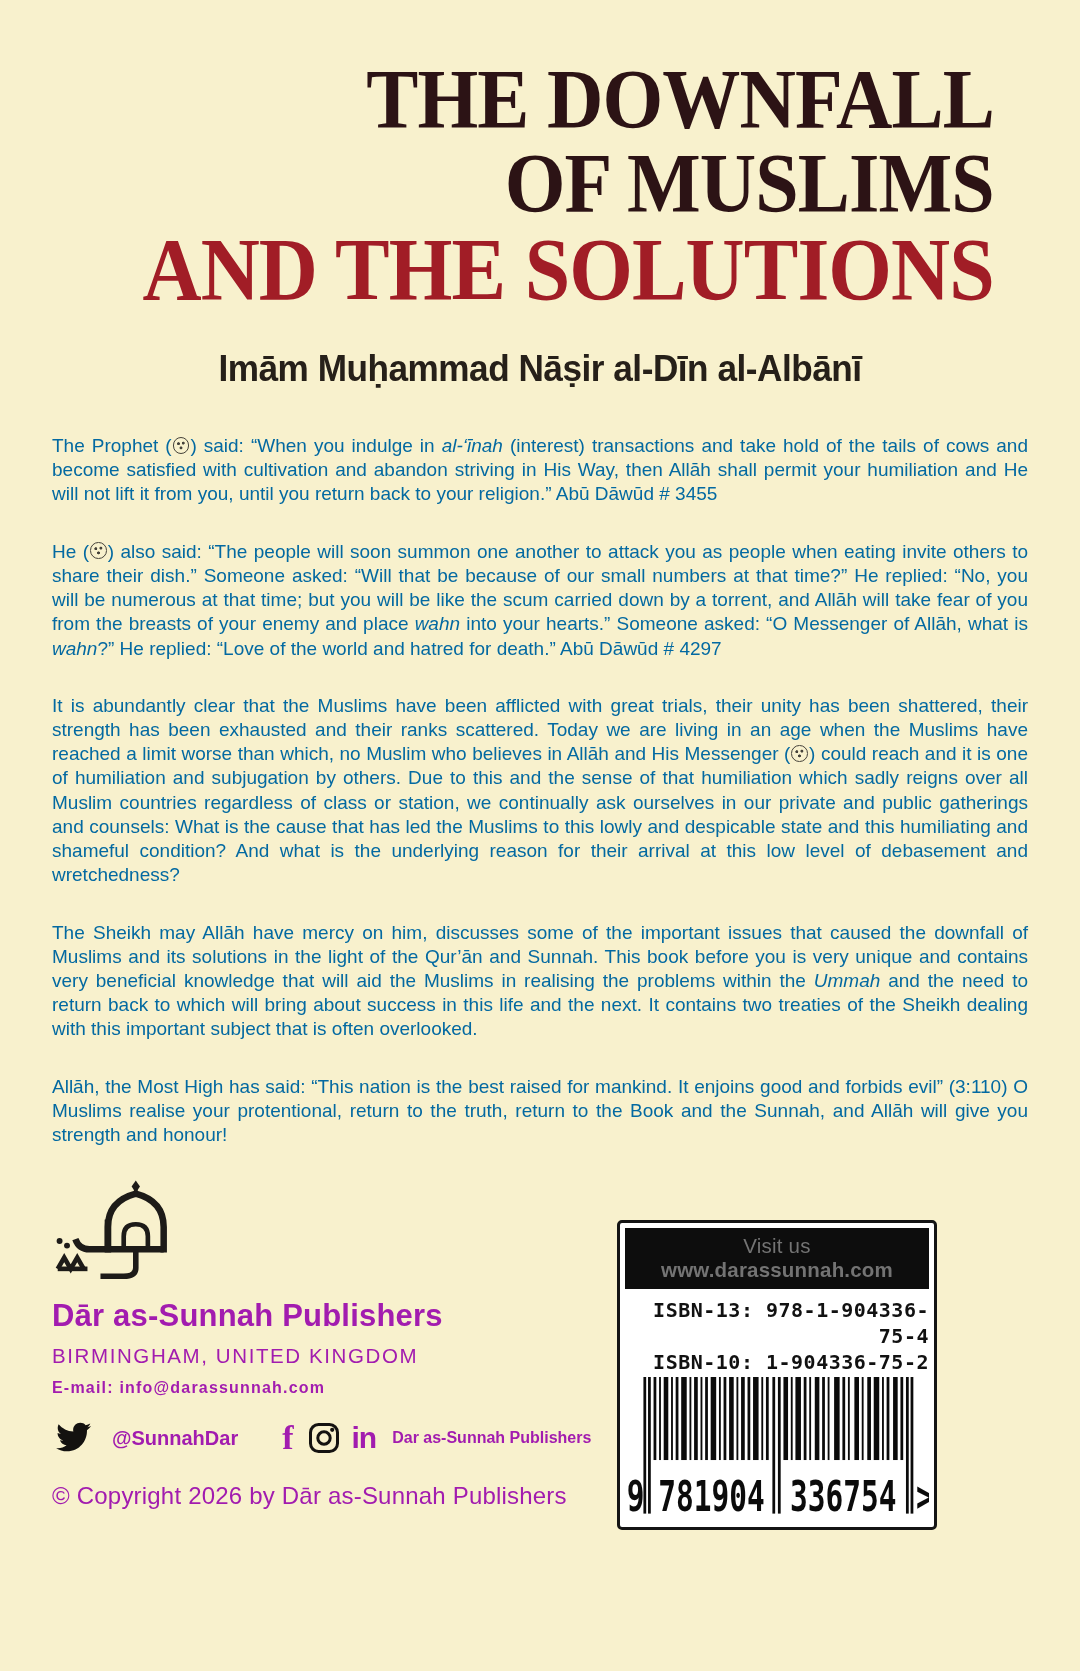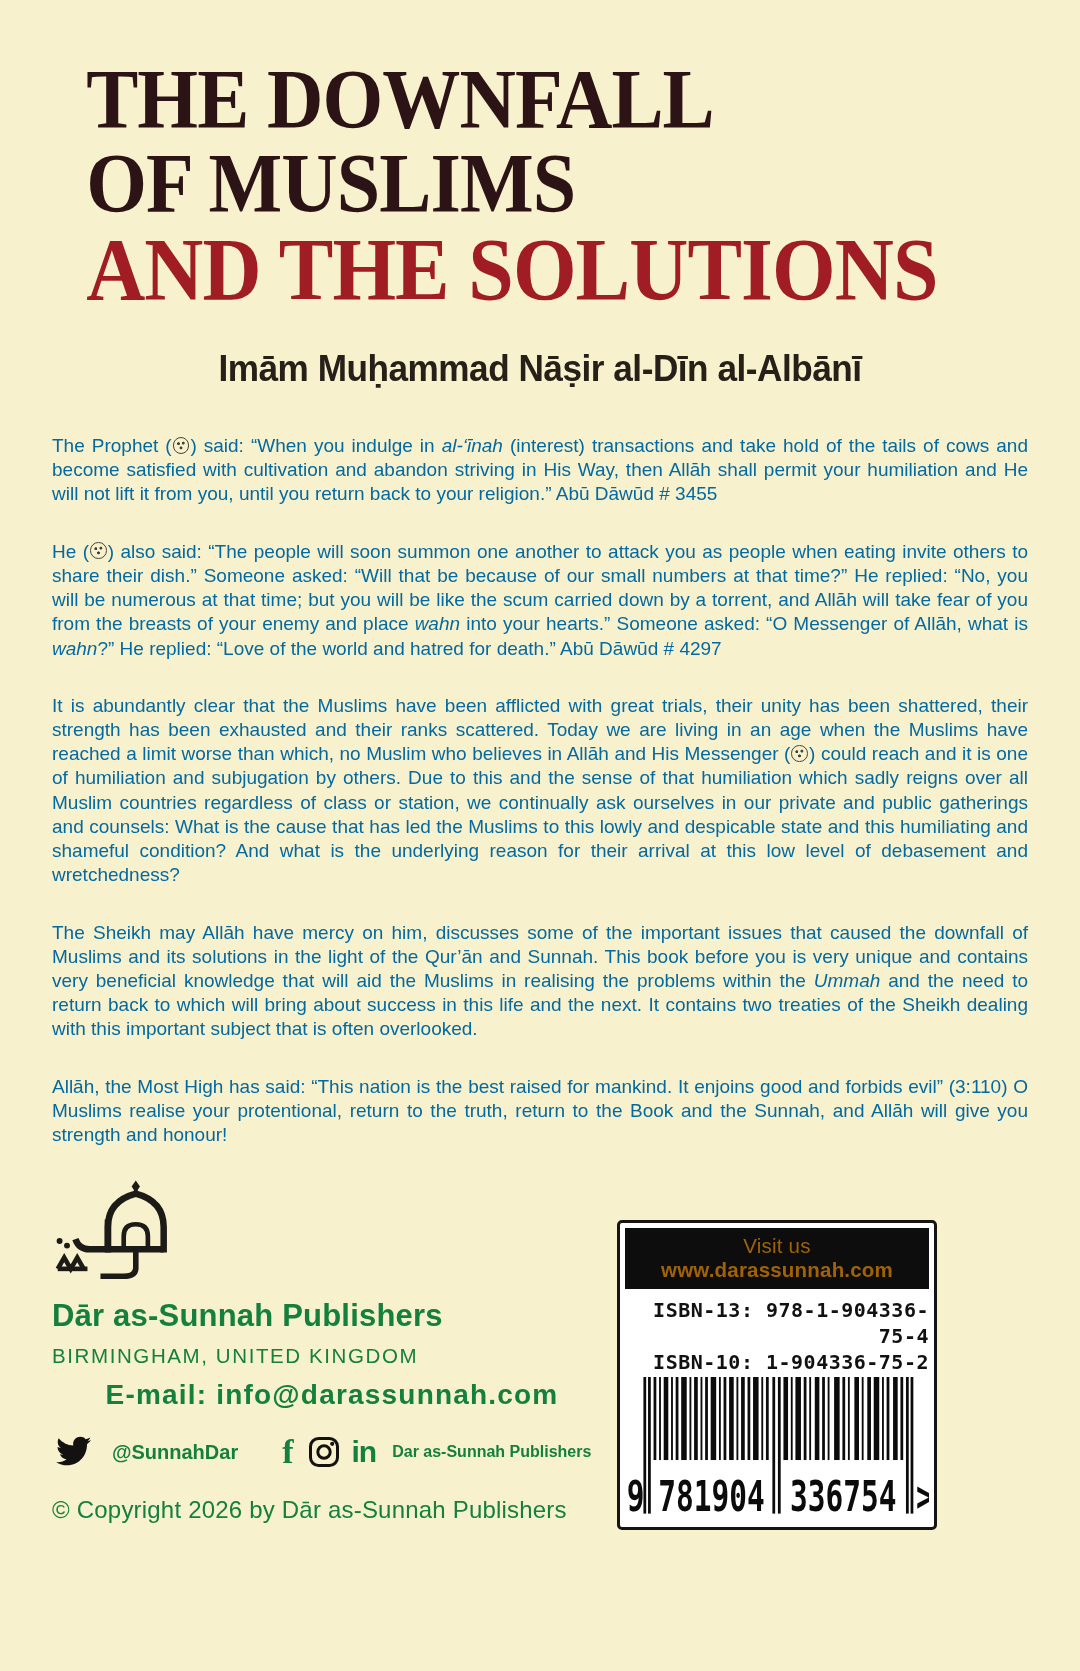--- a/index.html
+++ b/index.html
@@ -7,21 +7,21 @@
   body {
     height:1671px;
     background:#f8f1cd;
     font-family:"Liberation Sans", sans-serif;
     color:#34322c;
     overflow:hidden;
   }
   .cover { padding:52px 52px 0 52px; position:relative; height:100%; }
 
   
-  .title-block { text-align:left; margin-top:6px; }
+  .title-block { text-align:right; margin-top:6px; }
   .title-line {
     font-family:"Liberation Serif", serif;
     font-weight:700;
     font-size:84px;
     line-height:1.0;
     color:#2c1315;
     transform:scaleX(.93);
     letter-spacing:-1px;
   }
   .title-line.red { color:#a11d26; font-size:88px; }
@@ -53,25 +53,25 @@
     vertical-align:-0.08em;
     margin:0 1px;
     background:
       radial-gradient(circle at 32% 38%, #45423a 1.1px, transparent 1.8px),
       radial-gradient(circle at 66% 34%, #45423a 1.1px, transparent 1.8px),
       radial-gradient(circle at 50% 66%, #45423a 1.1px, transparent 1.8px);
   }
 
   
   .footer { position:relative; margin-top:12px; }
-  .footer-left { width:560px; color:#15803d; }
+  .footer-left { width:560px; color:#a21caf; }
   .logo-svg { display:block; margin-left:2px; }
   .publisher-name { font-size:31px; font-weight:700; margin-top:10px; letter-spacing:.2px; }
   .publisher-location { font-size:20.5px; font-weight:500; letter-spacing:1.6px; margin-top:10px; }
-  .publisher-email { font-size:28px; font-weight:700; letter-spacing:1.2px; margin-top:11px;text-align:center; }
+  .publisher-email { font-size:16px; font-weight:700; letter-spacing:1.2px; margin-top:11px; }
   .social-row { display:flex; align-items:center; margin-top:24px; }
   .tw-icon { width:42px; height:34px; }
   .tw-handle { font-size:20px; font-weight:700; margin-left:18px; }
   .fb-icon { font-size:34px; font-weight:700; font-family:"Liberation Serif", serif; margin-left:44px; line-height:1; }
   .ig-icon { width:32px; height:32px; margin-left:14px; }
   .li-icon { font-size:30px; font-weight:700; letter-spacing:-1px; margin-left:12px; line-height:1; }
   .social-label { font-size:16px; font-weight:700; margin-left:16px; }
   .copyright-line { font-size:24px; font-weight:500; margin-top:27px; letter-spacing:.2px; }
 
   
@@ -79,21 +79,21 @@
     position:absolute;
     top:40px; right:91px;
     width:320px;
     background:#ffffff;
     border:3px solid #141414;
     border-radius:5px;
     padding:5px 5px 0 5px;
   }
   .visit-banner {
     background:#0d0d0d;
-    color:#a16207;
+    color:#737373;
     font-size:20.5px;
     text-align:center;
     padding:6px 0 7px 0;
     letter-spacing:.2px;
   }
   .visit-banner .url { font-weight:700; }
   .isbn-lines { padding:8px 0 2px 26px;text-align:right; }
   .isbn-line { font-size:22px; font-weight:700; letter-spacing:.5px; color:#111; line-height:1.3; font-family:"DejaVu Sans Mono", monospace; font-size:20px; }
   .barcode-svg { display:block; width:100%; height:150px; }
 </style>

